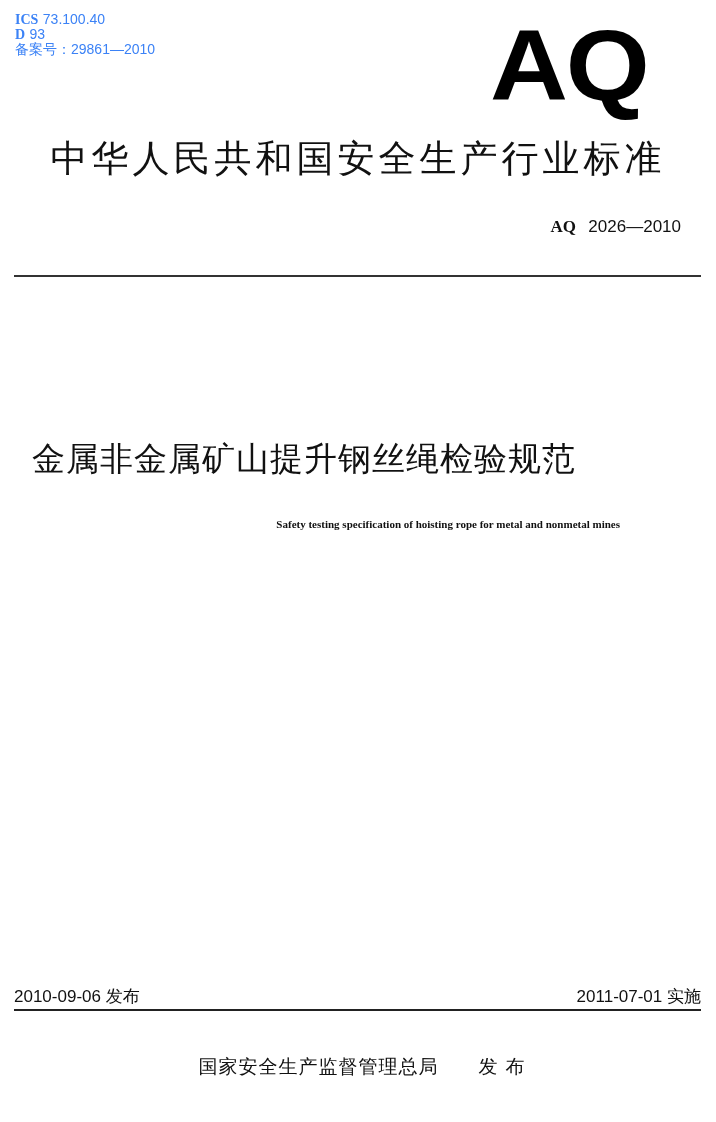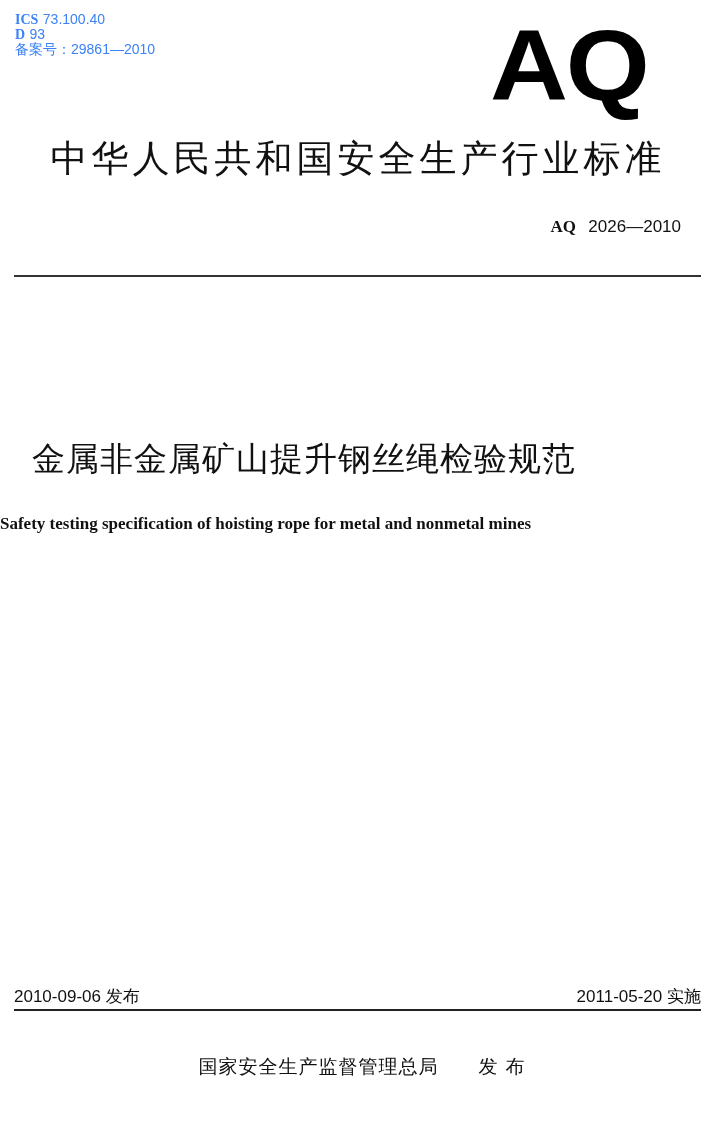--- a/index.html
+++ b/index.html
@@ -8,21 +8,21 @@
   .meta { left: 15px; top: 12px; font-size: 14px; line-height: 15px; color: #3b82f6; }
   .meta .b { font-family: "Liberation Serif", serif; font-weight: bold; }
   .meta .n { font-family: "Liberation Sans", sans-serif; }
   .logo { left: 490px; top: 20px; font-family: "Liberation Sans", sans-serif; font-weight: 900; font-size: 100px; line-height: 90px; letter-spacing: -2px; color: #000; transform: scaleX(1.08); transform-origin: left top; }
   .std-cat { left: 0; width: 716px; top: 136px; text-align: center; font-size: 37px; letter-spacing: 4px; line-height: 46px; color: #111; }
   .std-code { right: 35px; top: 216px; font-size: 17px; }
   .std-code .pre { font-family: "Liberation Serif", serif; font-weight: bold; }
   .std-code .num { font-family: "Liberation Sans", sans-serif; margin-left: 7px; }
   .rule-top { left: 14px; width: 687px; top: 275px; height: 2px; background: #333; }
   .title-cn { left: 0; width: 608px; top: 437px; text-align: center; font-size: 33px; letter-spacing: 1px; line-height: 44px; }
-  .title-en { left: 0; width: 620px; top: 513px; text-align: left; font-family: "Liberation Serif", serif; font-weight: bold; font-size: 17px; line-height: 22px; }
+  .title-en { left: 0; width: 620px; top: 513px; text-align: right; font-family: "Liberation Serif", serif; font-weight: bold; font-size: 11px; line-height: 22px; }
   .pub-date { left: 14px; top: 985px; font-size: 17px; font-family: "Liberation Sans", sans-serif; }
   .eff-date { right: 15px; top: 985px; font-size: 17px; font-family: "Liberation Sans", sans-serif; }
   .rule-bot { left: 14px; width: 687px; top: 1009px; height: 1.5px; background: #222; }
   .issuer { left: 4px; width: 716px; top: 1054px; text-align: center; font-size: 19px; letter-spacing: 1px; }
   .issuer .gap { display: inline-block; width: 40px; }
 </style>
 </head>
 <body>
 
 <div class="abs meta">
@@ -39,19 +39,19 @@
   <span class="pre">AQ</span>
   <span class="num">2026—2010</span>
 </div>
 
 <div class="abs rule-top"></div>
 
 <div class="abs title-cn">金属非金属矿山提升钢丝绳检验规范</div>
 <div class="abs title-en">Safety testing specification of hoisting rope for metal and nonmetal mines</div>
 
 <div class="abs pub-date">2010-09-06 发布</div>
-<div class="abs eff-date">2011-05-20 实施</div>
+<div class="abs eff-date">2011-07-01 实施</div>
 
 <div class="abs rule-bot"></div>
 
 <div class="abs issuer">
   <span>国家安全生产监督管理总局</span><span class="gap"></span><span>发 布</span>
 </div>
 
 </body></html>

